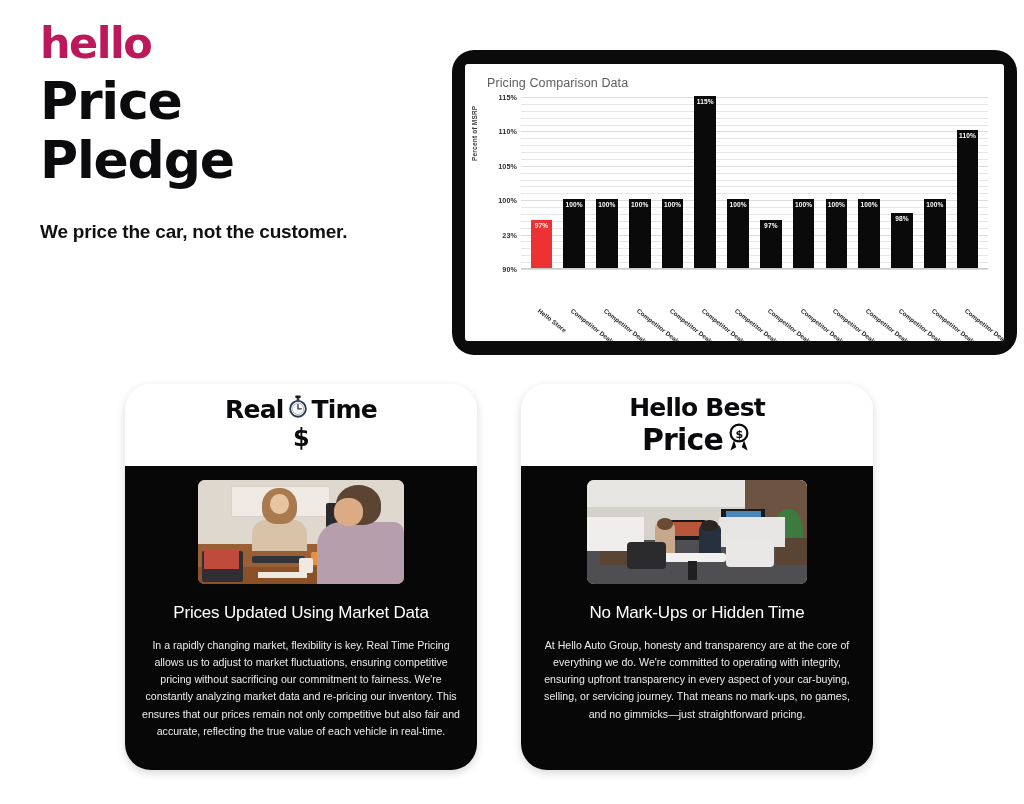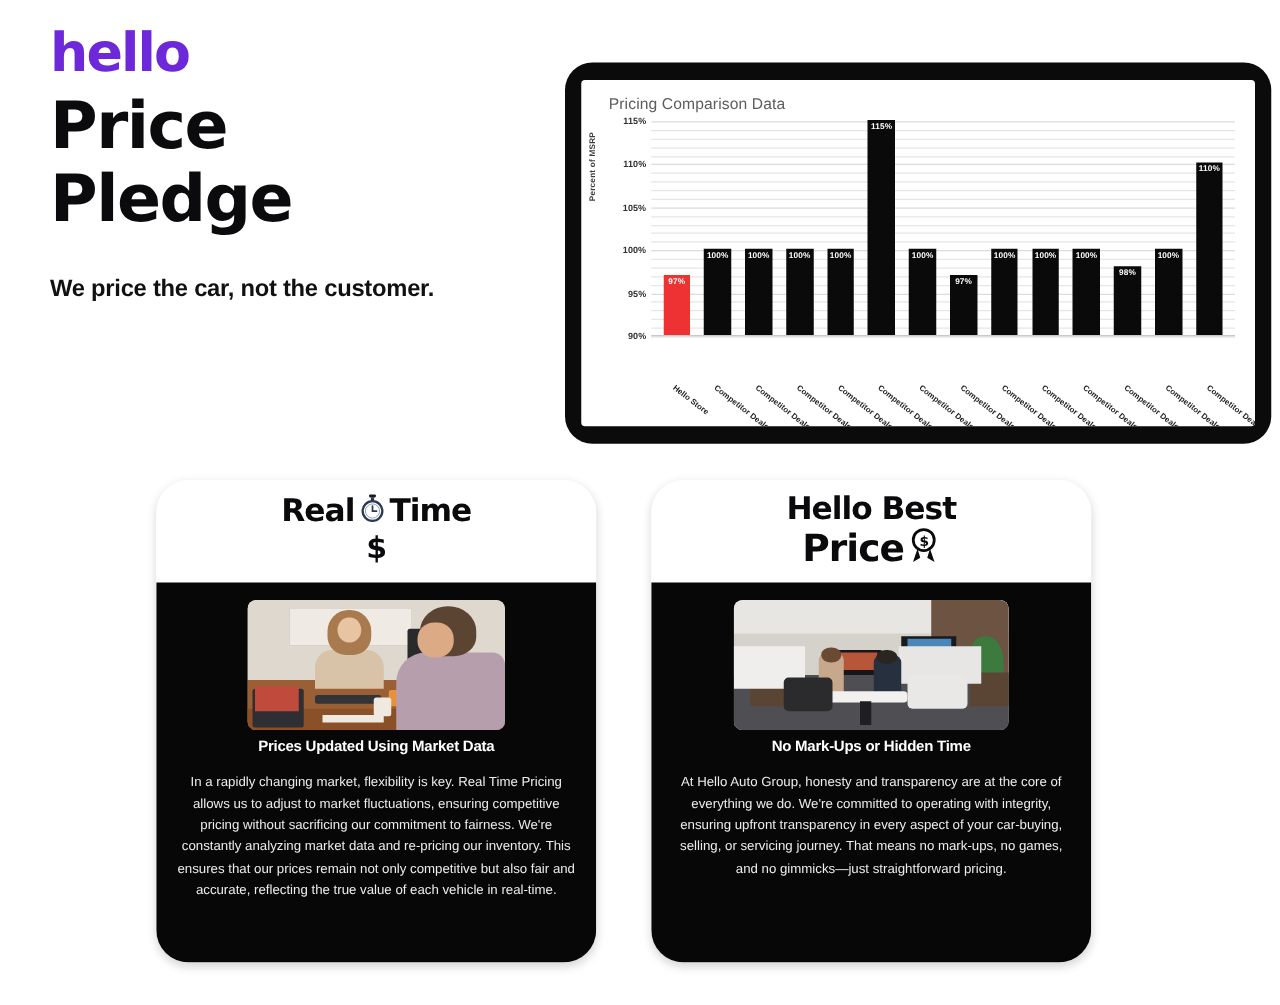--- a/index.html
+++ b/index.html
@@ -8,21 +8,21 @@
     background: #ffffff;
     font-family: "Liberation Sans", sans-serif;
     overflow: hidden;
   }
   #page { position: relative; width: 1024px; height: 804px; background:#fff; }
 
   
   .hero { position: absolute; left: 40px; top: 22px; width: 400px; }
   .logo-hello {
     font-family: "DejaVu Sans", sans-serif;
-    font-size: 43px; font-weight: 700; color: #6d28d9;
+    font-size: 43px; font-weight: 700; color: #be185d;
     letter-spacing: -1.5px; line-height: 1.0;
   }
   .hero-title {
     font-family: "DejaVu Sans", sans-serif;
     font-size: 52px; font-weight: 700; color: #0b0b0d;
     letter-spacing: -1.2px; line-height: 1.14; margin-top: 7px;
   }
   .hero-sub {
     font-family: "Liberation Sans", sans-serif;
     font-size: 19px; font-weight: 700; color: #111;
@@ -123,22 +123,22 @@
     display: flex; flex-direction: column; align-items: center;
     padding: 14px 16px 16px;
   }
   .card-photo {
     width: 206px; height: 104px; border-radius: 7px;
     overflow: hidden; position: relative; flex: none;
   }
   #photo-right { width: 220px; }
   .card-h3 {
     font-family: "Liberation Sans", sans-serif;
-    font-weight: 700; color: #ffffff; font-size: 12px;
-    margin-top: 6px; text-align: center; letter-spacing: -0.2px;
+    font-weight: 400; color: #ffffff; font-size: 17px;
+    margin-top: 19px; text-align: center; letter-spacing: -0.2px;
   }
   .card-p {
     font-family: "Liberation Sans", sans-serif;
     color: #ececec; font-size: 10.6px; line-height: 1.62;
     margin-top: 14px; text-align: center; width: 100%;
   }
 
   
   .ph1 { position:absolute; inset:0; background:#d9d2c8; }
   .ph1 .wall   { position:absolute; left:0; top:0; width:100%; height:62%; background:#ded8cf; }
@@ -198,21 +198,21 @@
   </div>
 
   <div class="tablet">
     <div class="tablet-screen">
       <div class="chart-title">Pricing Comparison Data</div>
 
       <div class="plot-wrap">
         <div class="ylabel">Percent of MSRP</div>
         <div class="yticks" id="yticks">
             <div class="ytick" style="top: 172px;">90%</div>
-            <div class="ytick" style="top: 137.6px;">95%</div>
+            <div class="ytick" style="top: 137.6px;">23%</div>
             <div class="ytick" style="top: 103.2px;">100%</div>
             <div class="ytick" style="top: 68.8px;">105%</div>
             <div class="ytick" style="top: 34.4px;">110%</div>
             <div class="ytick" style="top: 0px;">115%</div>
           </div>
         <div class="plot" id="plot">
             <div class="gridline major" style="top: 0px;"></div>
             <div class="gridline" style="top: 6.88px;"></div>
             <div class="gridline" style="top: 13.76px;"></div>
             <div class="gridline" style="top: 20.64px;"></div>

